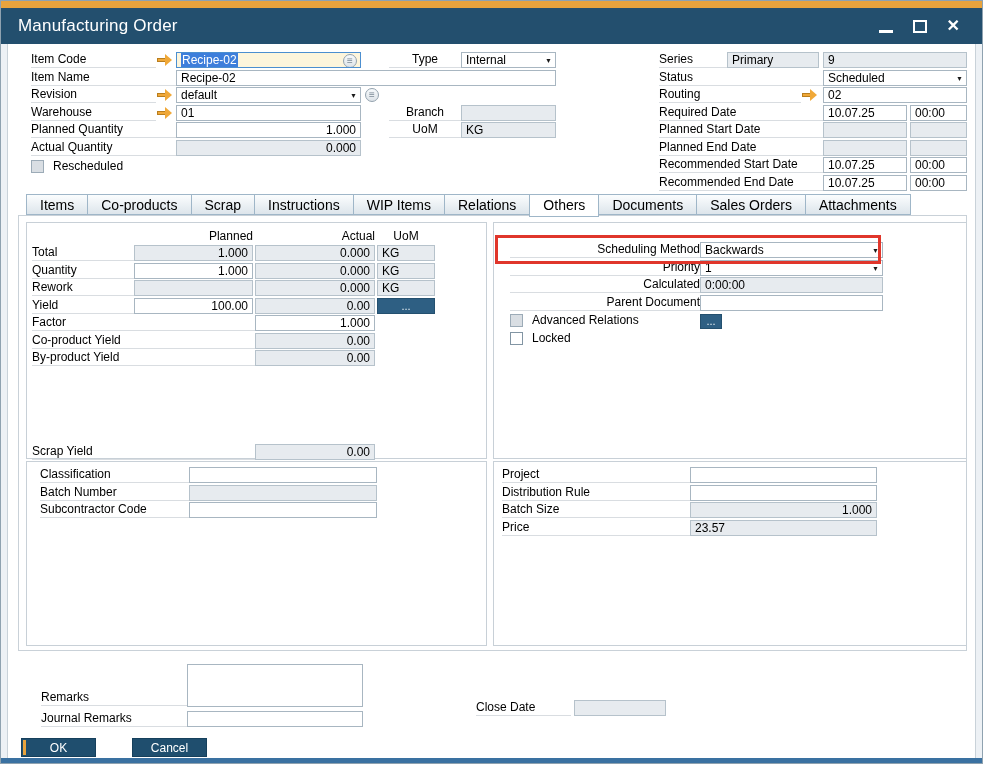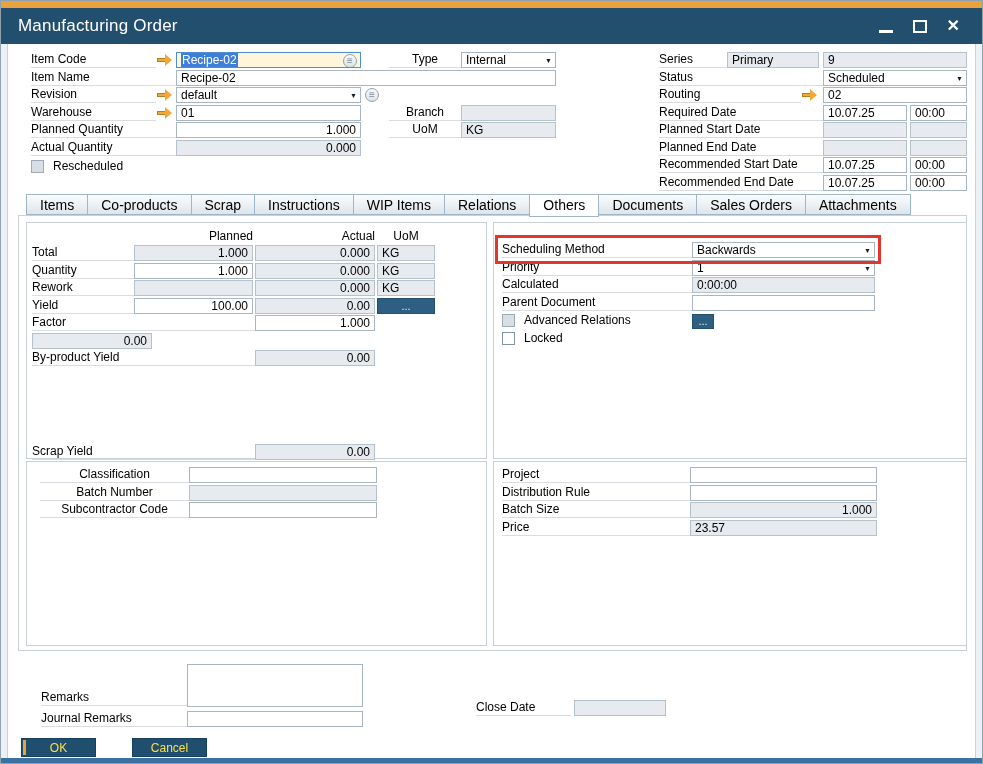--- a/index.html
+++ b/index.html
@@ -71,22 +71,22 @@
          background:linear-gradient(#fbfdfe,#dde5eb); border:1px solid #9fb6c8; border-right:none; }
   .tab:last-child { border-right:1px solid #9fb6c8; }
   .tab.active { background:#fff; height:23px; border-right:1px solid #9fb6c8; position:relative; z-index:3; }
   .tab.active + .tab { border-left:none; }
 
   
   #tabcontent { position:absolute; left:17px; top:214px; width:949px; height:436px;
                 border:1px solid #c9d1d8; background:#fff; z-index:1; }
   .panel { position:absolute; border:1px solid #c8d0d7; background:#fff; }
   #panel-qty   { left:7px;   top:6px;   width:461px; height:237px; padding:6px 0 0 5px; }
-  #panel-sched { left:474px; top:6px;   width:474px; height:237px; padding:19px 0 0 8px; }
-  #panel-class { left:7px;   top:245px; width:461px; height:185px; padding:5px 0 0 13px;text-align:center; }
+  #panel-sched { left:474px; top:6px;   width:474px; height:237px; padding:19px 0 0 16px;text-align:right; }
+  #panel-class { left:7px;   top:245px; width:461px; height:185px; padding:5px 0 0 13px; }
   #panel-cost  { left:474px; top:245px; width:474px; height:185px; padding:5px 0 0 8px; }
 
   .w102{width:102px}.w119{width:119px}.w120{width:120px}.w58{width:58px}.w223{width:223px}
   .hdr { font-size:12px; color:#000; height:16px; line-height:15px; flex-shrink:0; }
   .hdr.r { text-align:right; } .hdr.c { text-align:center; }
   .vspacer76 { height:76px; }
   .dots-btn { background:#2e5f83; border:1px solid #24506f; color:#e8f0f5; font-size:11px;
               line-height:10px; display:flex; align-items:center; justify-content:center; flex-shrink:0; }
   .dots-uom { width:58px; height:16px; }
   .dots-sm  { width:22px; height:15px; margin-top:1px; }
@@ -97,21 +97,21 @@
   .cblabelgrp { display:flex; align-items:center; gap:9px; width:190px; flex-shrink:0; }
 
   
   .abs { position:absolute; z-index:1; }
   #remarks-label  { left:40px; top:689px; width:146px; }
   #remarks-box    { left:186px; top:663px; width:176px; height:43px; border:1px solid #a8b6c1; background:#fff; }
   #journal-label  { left:40px; top:710px; width:146px; }
   #journal-input  { left:186px; top:710px; width:176px; }
   #closedate-label{ left:475px; top:699px; width:95px; }
   #closedate-fld  { left:573px; top:699px; width:92px; }
-  .btn { position:absolute; top:737px; width:75px; height:19px; background:#1f4e6e; color:#fde047;
+  .btn { position:absolute; top:737px; width:75px; height:19px; background:#1f4e6e; color:#ffffff;
          font-size:12px; display:flex; align-items:center; justify-content:center;
          border:1px solid #16405c; z-index:1; cursor:default; }
   #ok-btn { left:20px; } #cancel-btn { left:103px;margin-left:28px; }
   #ok-btn::before { content:""; position:absolute; left:1px; top:1px; bottom:1px; width:3px; background:#e8a33d; }
 </style>
 </head>
 <body>
 
 <div id="window">
   <div class="topstrip"></div>
@@ -297,20 +297,21 @@
         <div class="gap2"></div>
         <div class="fld ro num w120">0.00</div>
         <div class="gap2"></div>
         <div class="dots-btn dots-uom">...</div>
       </div>
       <div class="frow">
         <div class="lbl w223">Factor</div>
         <div class="fld num w120">1.000</div>
       </div>
       <div class="frow">
+        <div class="lbl w223">Co-product Yield</div>
         <div class="fld ro num w120">0.00</div>
       </div>
       <div class="frow">
         <div class="lbl w223">By-product Yield</div>
         <div class="fld ro num w120">0.00</div>
       </div>
       <div class="vspacer76"></div>
       <div class="frow">
         <div class="lbl w223">Scrap Yield</div>
         <div class="fld ro num w120">0.00</div>

